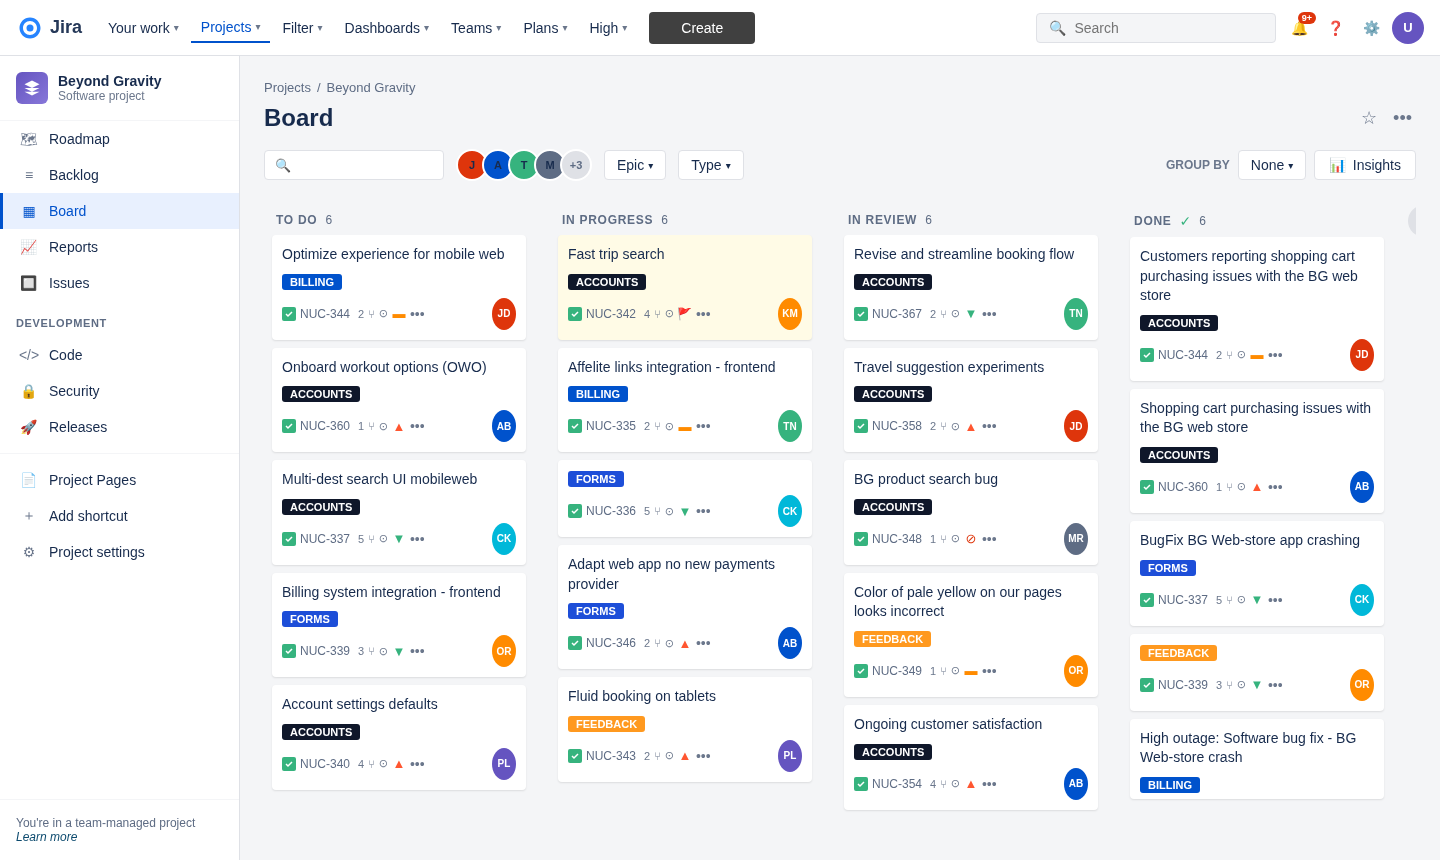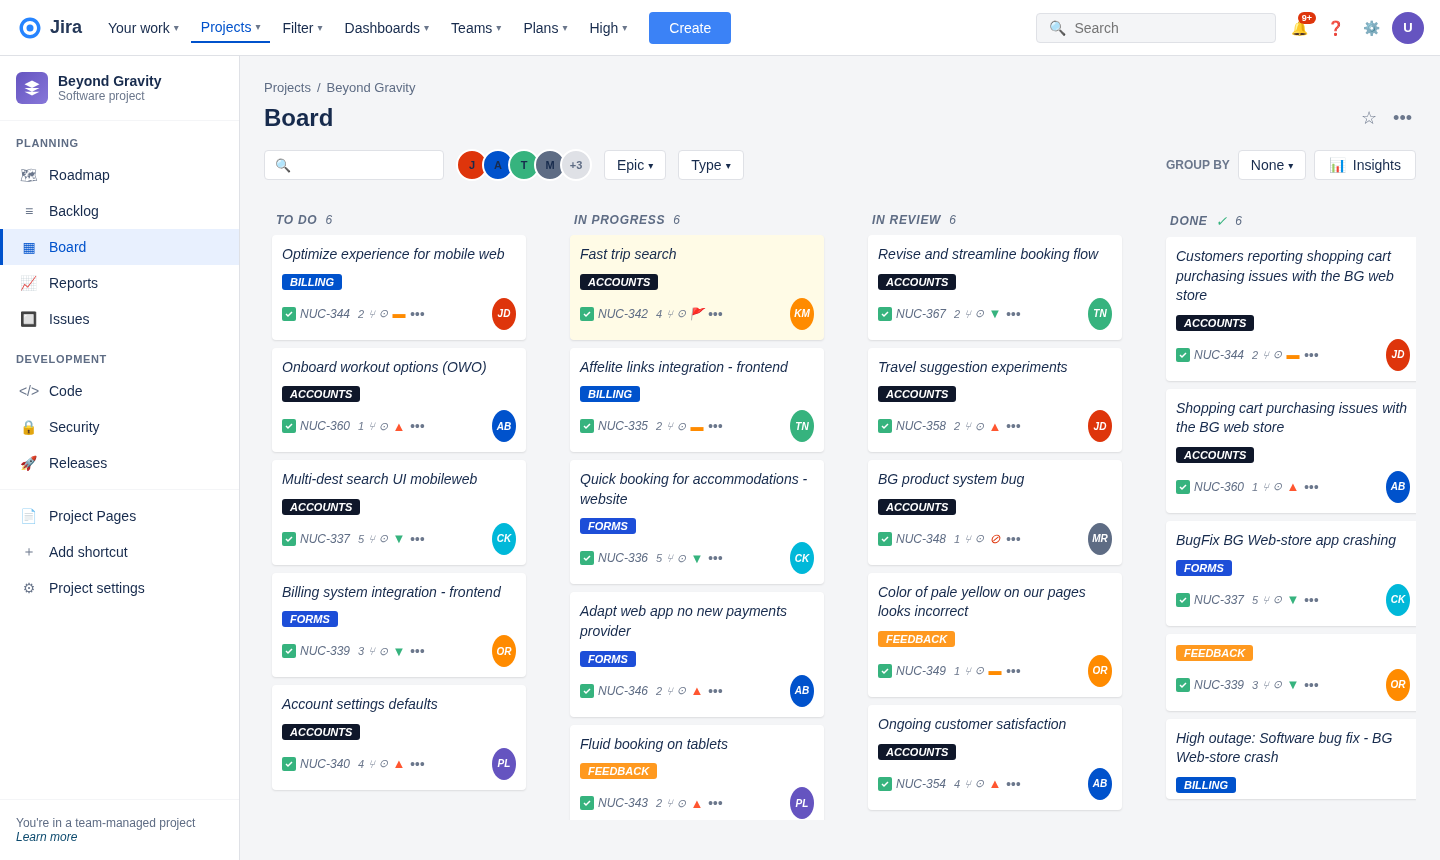--- a/index.html
+++ b/index.html
@@ -6,21 +6,21 @@
     body { font-family: -apple-system, BlinkMacSystemFont, 'Segoe UI', sans-serif; font-size: 14px; background: #f4f5f7; color: #172b4d; overflow: hidden; }
 
     
     .top-nav { display: flex; align-items: center; background: #fff; height: 56px; padding: 0 16px; border-bottom: 1px solid #dfe1e6; position: fixed; top: 0; left: 0; right: 0; z-index: 100; gap: 8px; }
     .top-nav .logo { display: flex; align-items: center; gap: 6px; margin-right: 8px; cursor: pointer; }
     .logo-icon { width: 28px; height: 28px; }
     .top-nav .nav-items { display: flex; align-items: center; gap: 2px; }
     .nav-item { display: flex; align-items: center; gap: 4px; padding: 6px 10px; border-radius: 4px; cursor: pointer; font-size: 14px; color: #172b4d; white-space: nowrap; }
     .nav-item.active { color: #0052cc; border-bottom: 2px solid #0052cc; border-radius: 0; }
     .nav-chevron { font-size: 10px; color: #6b778c; }
-    .create-btn { background: #3b82f6; color: #fff; border: none; padding: 8px 20px; border-radius: 4px; font-size: 14px; font-weight: 500; cursor: pointer; margin-left: 4px; }
+    .create-btn { background: #404040; color: #fff; border: none; padding: 8px 32px; border-radius: 4px; font-size: 14px; font-weight: 500; cursor: pointer; margin-left: 4px; }
     .top-nav .spacer { flex: 1; }
     .search-bar { display: flex; align-items: center; background: #f4f5f7; border: 1px solid #dfe1e6; border-radius: 4px; padding: 6px 12px; gap: 8px; width: 240px; cursor: text; }
     .search-bar input { border: none; background: transparent; outline: none; font-size: 14px; color: #1d4ed8; width: 100%; }
     .top-nav-icons { display: flex; align-items: center; gap: 4px; }
     .icon-btn { width: 32px; height: 32px; border-radius: 50%; display: flex; align-items: center; justify-content: center; cursor: pointer; color: #6b778c; position: relative; }
     .notif-badge { position: absolute; top: 0; right: 0; background: #de350b; color: #fff; font-size: 9px; font-weight: 700; border-radius: 8px; padding: 1px 4px; min-width: 16px; text-align: center; }
     .avatar-btn { width: 32px; height: 32px; border-radius: 50%; background: #6554c0; color: #fff; display: flex; align-items: center; justify-content: center; font-size: 13px; font-weight: 600; cursor: pointer; }
 
     
     .sidebar { position: fixed; top: 56px; left: 0; width: 240px; bottom: 0; background: #fff; border-right: 1px solid #dfe1e6; overflow-y: auto; display: flex; flex-direction: column; }
@@ -54,21 +54,21 @@
     .avatar-group .av { width: 32px; height: 32px; border-radius: 50%; border: 2px solid #fff; margin-left: -6px; display: flex; align-items: center; justify-content: center; font-size: 11px; font-weight: 600; cursor: pointer; }
     .avatar-group .av:first-child { margin-left: 0; }
     .av-count { background: #dfe1e6; color: #5e6c84; font-size: 11px; }
     .filter-btn { display: flex; align-items: center; gap: 4px; padding: 6px 12px; background: #fff; border: 1px solid #dfe1e6; border-radius: 4px; cursor: pointer; font-size: 14px; color: #172b4d; }
     .toolbar-right { margin-left: auto; display: flex; align-items: center; gap: 8px; }
     .group-by-label { font-size: 12px; color: #6b778c; font-weight: 600; text-transform: uppercase; }
     .group-by-select { display: flex; align-items: center; gap: 4px; padding: 6px 12px; background: #fff; border: 1px solid #dfe1e6; border-radius: 4px; cursor: pointer; font-size: 14px; color: #172b4d; }
     .insights-btn { display: flex; align-items: center; gap: 6px; padding: 6px 14px; background: #fff; border: 1px solid #dfe1e6; border-radius: 4px; cursor: pointer; font-size: 14px; color: #172b4d; font-weight: 500; }
 
     
-    .board-columns { display: flex; gap: 28px; overflow-x: auto; flex: 1; align-items: flex-start; padding-bottom: 16px; font-style: italic; }
+    .board-columns { display: flex; gap: 16px; overflow-x: auto; flex: 1; align-items: flex-start; padding-bottom: 16px; }
     .board-column { width: 270px; min-width: 270px; background: #f4f5f7; border-radius: 4px; display: flex; flex-direction: column; max-height: 100%; }
     .column-header { display: flex; align-items: center; gap: 8px; padding: 12px 12px 8px; }
     .column-title { font-size: 12px; font-weight: 600; color: #5e6c84; text-transform: uppercase; letter-spacing: 0.06em; }
     .column-count { font-size: 12px; color: #5e6c84; font-weight: 400; }
     .column-done-check { color: #36b37e; font-size: 14px; }
     .column-body { flex: 1; overflow-y: auto; padding: 0 8px 8px; display: flex; flex-direction: column; gap: 8px; }
     .add-column { width: 40px; min-width: 40px; display: flex; align-items: flex-start; padding-top: 4px; }
     .add-col-btn { width: 32px; height: 32px; background: #dfe1e6; border-radius: 50%; display: flex; align-items: center; justify-content: center; cursor: pointer; font-size: 20px; color: #5e6c84; }
 
     
@@ -169,21 +169,20 @@
       <svg width="18" height="18" viewBox="0 0 24 24" fill="white">
           <path d="M12 2L2 7l10 5 10-5-10-5zM2 17l10 5 10-5M2 12l10 5 10-5"></path>
         </svg>
     </div>
     <div class="sidebar-project-info">
       <div class="sidebar-project-name">Beyond Gravity</div>
       <div class="sidebar-project-type">Software project</div>
     </div>
   </div>
 
-  <div class="sidebar-section-label">PLANNING</div>
 
   <div class="sidebar-item">
     <span class="sidebar-item-icon">🗺</span>
     <span>Roadmap</span>
   </div>
   <div class="sidebar-item">
     <span class="sidebar-item-icon">≡</span>
     <span>Backlog</span>
   </div>
   <div class="sidebar-item active">
@@ -433,21 +432,20 @@
         <span class="card-id">NUC-335</span>
         <span class="meta-icon" style="color:#6b778c;">2</span>
         <span style="color:#6b778c;font-size:11px;">⑂</span>
         <span style="color:#6b778c;font-size:11px;">⊙</span>
         <span class="card-priority" style="color:#ff8b00;font-size:13px;">▬</span>
         <span class="card-more">•••</span>
         <div class="card-assignee" style="background:#36b37e;">TN</div>
       </div>
     </div>
           <div class="card">
-      <div class="card-title">Quick booking for accommodations - website</div>
       <div>
         <span class="card-tag tag-forms">FORMS</span>
       </div>
       <div class="card-footer">
         <span class="card-issue-icon">
           <svg viewBox="0 0 10 10" fill="white">
                   <polyline points="2,5 4,7 8,3" stroke="white" stroke-width="1.5" fill="none"></polyline>
                 </svg>
         </span>
         <span class="card-id">NUC-336</span>
@@ -541,21 +539,21 @@
         <span class="card-id">NUC-358</span>
         <span class="meta-icon" style="color:#6b778c;">2</span>
         <span style="color:#6b778c;font-size:11px;">⑂</span>
         <span style="color:#6b778c;font-size:11px;">⊙</span>
         <span class="card-priority" style="color:#ff5630;font-size:13px;">▲</span>
         <span class="card-more">•••</span>
         <div class="card-assignee" style="background:#de350b;">JD</div>
       </div>
     </div>
           <div class="card">
-      <div class="card-title">BG product system bug</div>
+      <div class="card-title">BG product search bug</div>
       <div>
         <span class="card-tag tag-accounts">ACCOUNTS</span>
       </div>
       <div class="card-footer">
         <span class="card-issue-icon">
           <svg viewBox="0 0 10 10" fill="white">
                   <polyline points="2,5 4,7 8,3" stroke="white" stroke-width="1.5" fill="none"></polyline>
                 </svg>
         </span>
         <span class="card-id">NUC-348</span>

